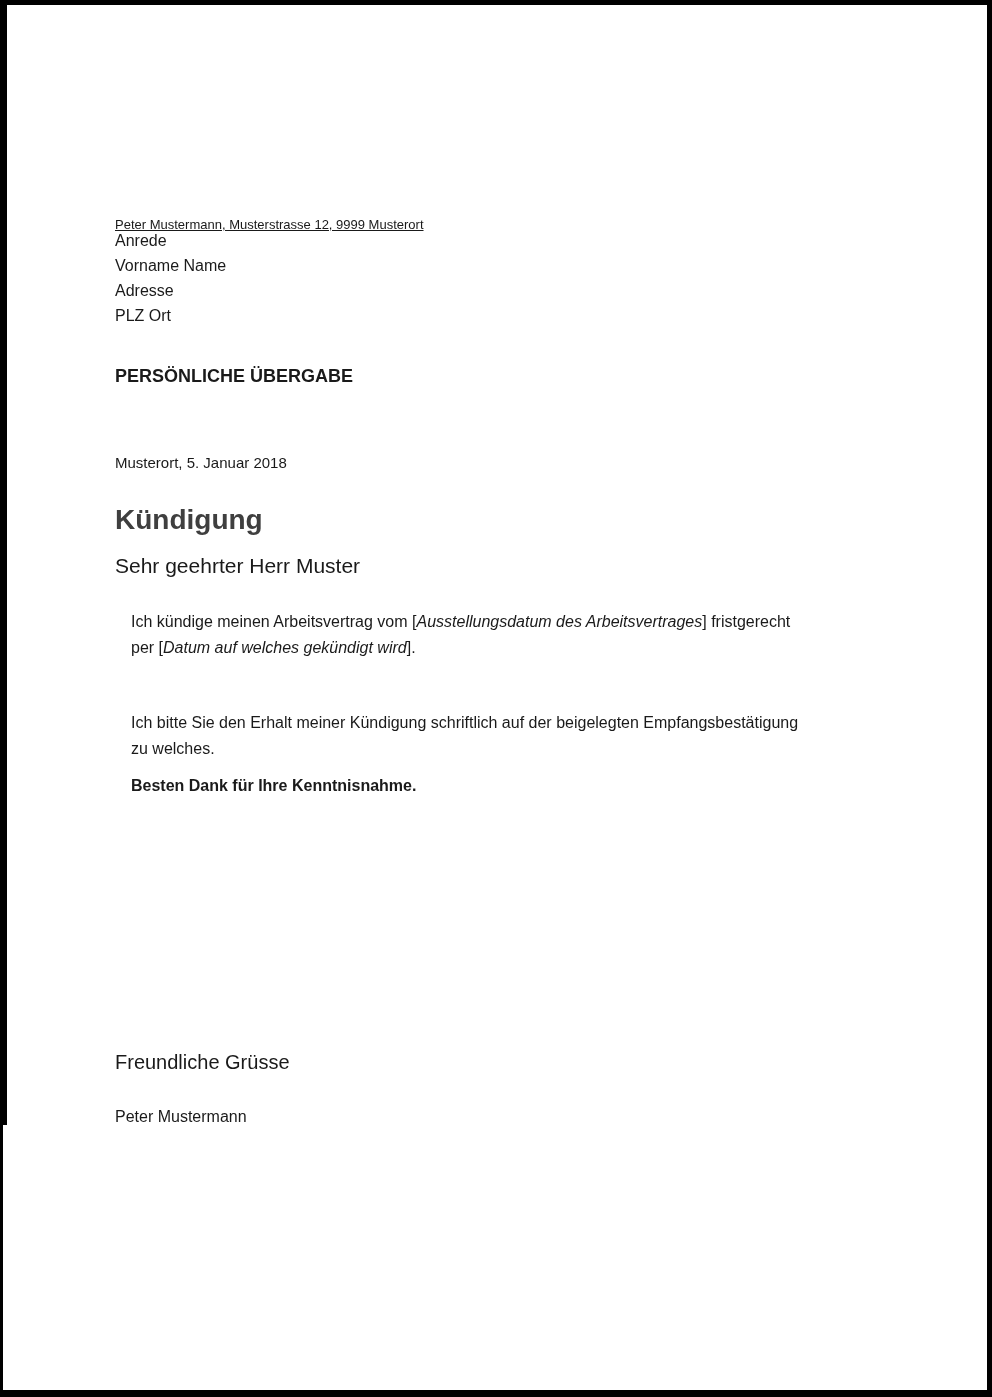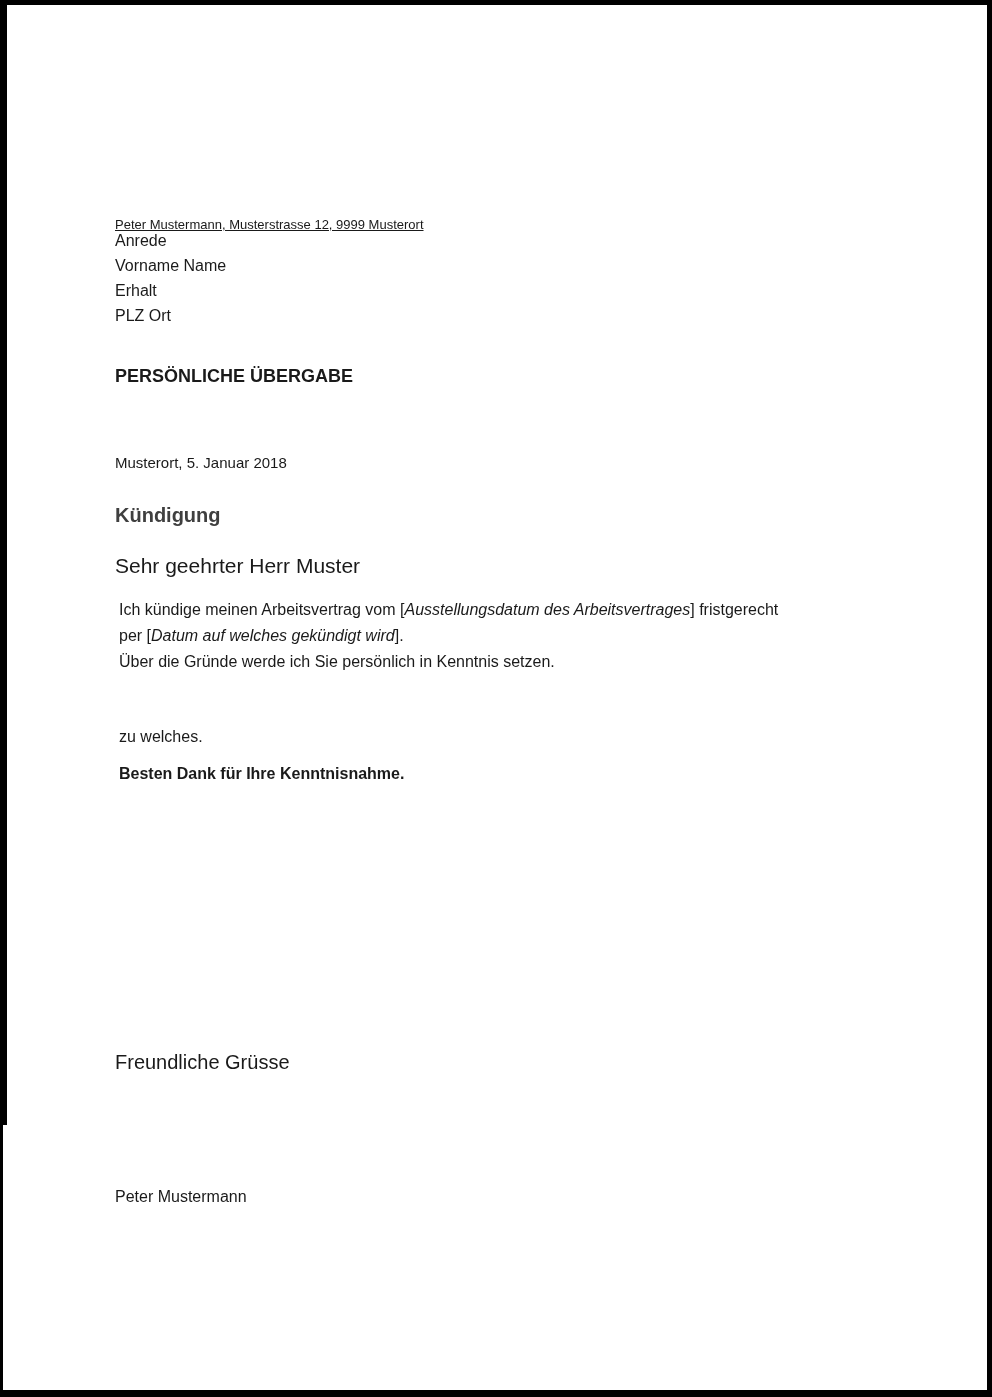--- a/index.html
+++ b/index.html
@@ -44,47 +44,47 @@
     white-space: nowrap;
   }
   .date-line {
     position: absolute; top: 454px; left: 0;
     font-size: 15px;
     white-space: nowrap;
   }
   .subject-heading {
     position: absolute; top: 504px; left: 0;
     margin: 0;
-    font-size: 20px;
+    font-size: 28px;
     font-weight: bold;
     color: #3f3f3f;
     white-space: nowrap;
   }
   .greeting-line {
     position: absolute; top: 554px; left: 0;
     font-size: 21px;
     white-space: nowrap;
   }
   .body-para {
     position: absolute; left: 0;
-    margin: 4px;
+    margin: 16px;
     font-size: 16px;
     line-height: 26px;
     width: 800px;
   }
   .para-1 { top: 593px; }
   .para-2 { top: 694px; }
   .para-3 { top: 757px; font-weight: bold; }
   .closing-line {
     position: absolute; top: 1051px; left: 0;
     font-size: 20px;
     white-space: nowrap;
   }
   .signature-name {
-    position: absolute; top: 1188px; left: 0;
+    position: absolute; top: 1108px; left: 0;
     font-size: 16px;
     white-space: nowrap;
   }
   em { font-style: italic; }
 </style>
 </head>
 <body>
 
 <div class="page">
 
@@ -94,35 +94,35 @@
   <div class="border-left-upper"></div>
   <div class="border-left-lower"></div>
 
   <div class="content">
 
     <div class="sender-line">Peter Mustermann, Musterstrasse 12, 9999 Musterort</div>
 
     <div class="address-block">
       <div>Anrede</div>
       <div>Vorname Name</div>
-      <div>Erhalt</div>
+      <div>Adresse</div>
       <div>PLZ Ort</div>
     </div>
 
     <div class="delivery-note">PERSÖNLICHE ÜBERGABE</div>
 
     <div class="date-line">Musterort, 5. Januar 2018</div>
 
     <h1 class="subject-heading">Kündigung</h1>
 
     <div class="greeting-line">Sehr geehrter Herr Muster</div>
 
-    <p class="body-para para-1"><span>Ich kündige meinen Arbeitsvertrag vom [</span><em>Ausstellungsdatum des Arbeitsvertrages</em><span>] fristgerecht</span> <br><span>per [</span><em>Datum auf welches gekündigt wird</em><span>].</span><br><span>Über die Gründe werde ich Sie persönlich in Kenntnis setzen.</span></p>
+    <p class="body-para para-1"><span>Ich kündige meinen Arbeitsvertrag vom [</span><em>Ausstellungsdatum des Arbeitsvertrages</em><span>] fristgerecht</span> <br><span>per [</span><em>Datum auf welches gekündigt wird</em><span>].</span><br></p>
 
-    <p class="body-para para-2"><br><span>zu welches.</span></p>
+    <p class="body-para para-2"><span>Ich bitte Sie den Erhalt meiner Kündigung schriftlich auf der beigelegten Empfangsbestätigung</span><br><span>zu welches.</span></p>
 
     <p class="body-para para-3">Besten Dank für Ihre Kenntnisnahme.</p>
 
     <div class="closing-line">Freundliche Grüsse</div>
 
     <div class="signature-name">Peter Mustermann</div>
 
   </div>
 </div>
 

